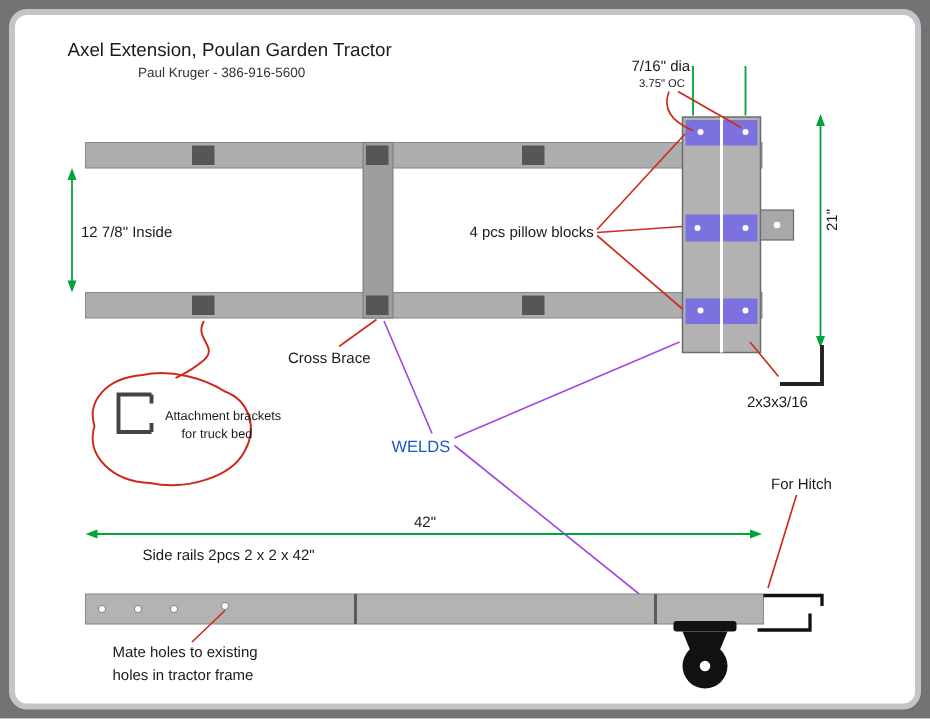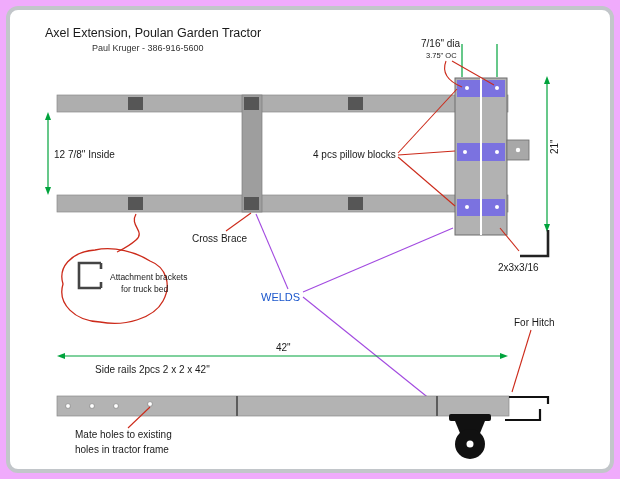--- a/index.html
+++ b/index.html
@@ -1,19 +1,19 @@
 <!DOCTYPE html>
 <html><head>
 <meta charset="utf-8">
 <style>
   html, body { margin: 0; padding: 0; background: #ffffff; }
   .page {
     width: 620px; height: 479px; position: relative;
     font-family: "Liberation Sans", sans-serif;
-    background: #f0abfc;
+    background: #737373;
   }
   svg text { font-family: "Liberation Sans", sans-serif; fill: #1a1a1a; }
   .t-title    { font-size: 12.5px; }
   .t-subtitle { font-size: 9px; fill: #333; }
   .t-label    { font-size: 10px; }
   .t-small    { font-size: 7.5px; }
   .t-welds    { font-size: 11px; fill: #1a56cc; }
 </style>
 </head>
 <body>

